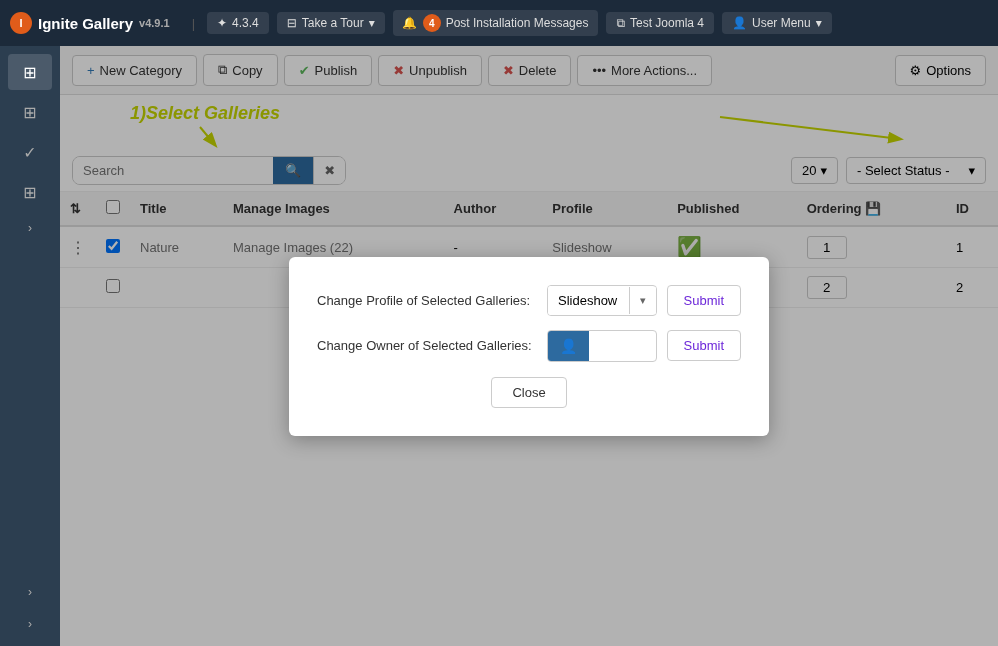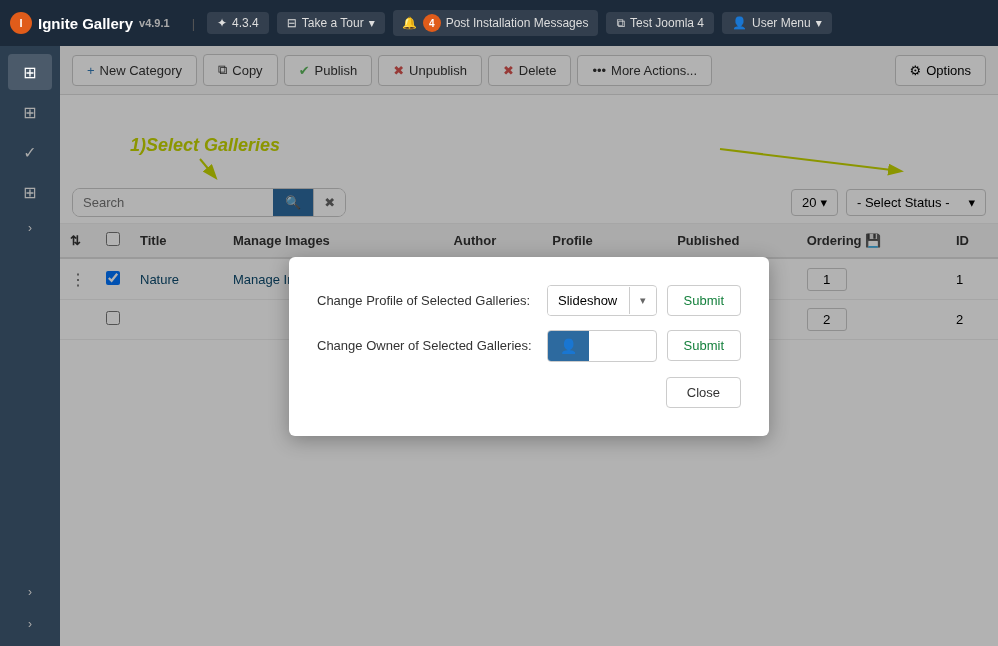--- a/index.html
+++ b/index.html
@@ -195,21 +195,21 @@
     th.sortable { cursor: pointer; }
     td {
       padding: 8px 10px;
       border-bottom: 1px solid #eee;
       vertical-align: middle;
     }
     .td-actions { text-align: center; }
     .action-dots { cursor: pointer; color: #666; font-size: 16px; }
     .td-check { text-align: center; }
     input[type="checkbox"] { cursor: pointer; width: 14px; height: 14px; }
-    .link-blue { color: #0c4a6e; text-decoration: none; cursor: pointer; }
+    .link-blue { color: #737373; text-decoration: none; cursor: pointer; }
     .published-icon { color: #5cb85c; font-size: 20px; }
     .order-input {
       width: 40px;
       border: 1px solid #ccc;
       border-radius: 3px;
       padding: 3px 5px;
       text-align: center;
     }
 
     
@@ -264,21 +264,21 @@
       font-size: 11px;
       cursor: pointer;
     }
     .modal-submit {
       background: #fff;
       border: 1px solid #ccc;
       border-radius: 4px;
       padding: 7px 16px;
       font-size: 13px;
       cursor: pointer;
-      color: #15803d;
+      color: #6d28d9;
     }
     .user-input-wrap {
       display: flex; align-items: center;
       border: 1px solid #ccc;
       border-radius: 4px;
       overflow: hidden;
       flex: 1;
     }
     .user-input {
       border: none; outline: none;
@@ -290,21 +290,21 @@
     .user-btn {
       background: #2d6a9f;
       border: none;
       color: #fff;
       padding: 7px 12px;
       cursor: pointer;
       font-size: 14px;
     }
     .modal-footer {
       display: flex;
-      justify-content: flex-end;
+      justify-content: center;
       margin-top: 15px;
     }
     .modal-close-btn {
       background: #fff;
       border: 1px solid #ccc;
       border-radius: 4px;
       padding: 7px 20px;
       font-size: 13px;
       cursor: pointer;
       color: #333;
@@ -416,21 +416,21 @@
         <span class="icon">•••</span>
         <span>More Actions...</span>
       </button>
       <div class="toolbar-spacer"></div>
       <button class="btn-options">
         <span>⚙</span>
         <span>Options</span>
       </button>
     </div>
 
-    <div style="position:relative; height:55px; background:#fff; padding:0 12px;margin-top:32px;">
+    <div style="position:relative; height:55px; background:#fff; padding:0 12px;">
       <span class="annot-text-1">1)Select Galleries</span>
 
       <svg style="position:absolute;top:0;left:0;width:100%;height:55px;pointer-events:none;">
         <defs>
           <marker id="arrow1" markerWidth="8" markerHeight="8" refX="6" refY="3" orient="auto">
             <path d="M0,0 L0,6 L8,3 z" fill="#c8d700"></path>
           </marker>
           <marker id="arrow2" markerWidth="8" markerHeight="8" refX="6" refY="3" orient="auto">
             <path d="M0,0 L0,6 L8,3 z" fill="#c8d700"></path>
           </marker>

